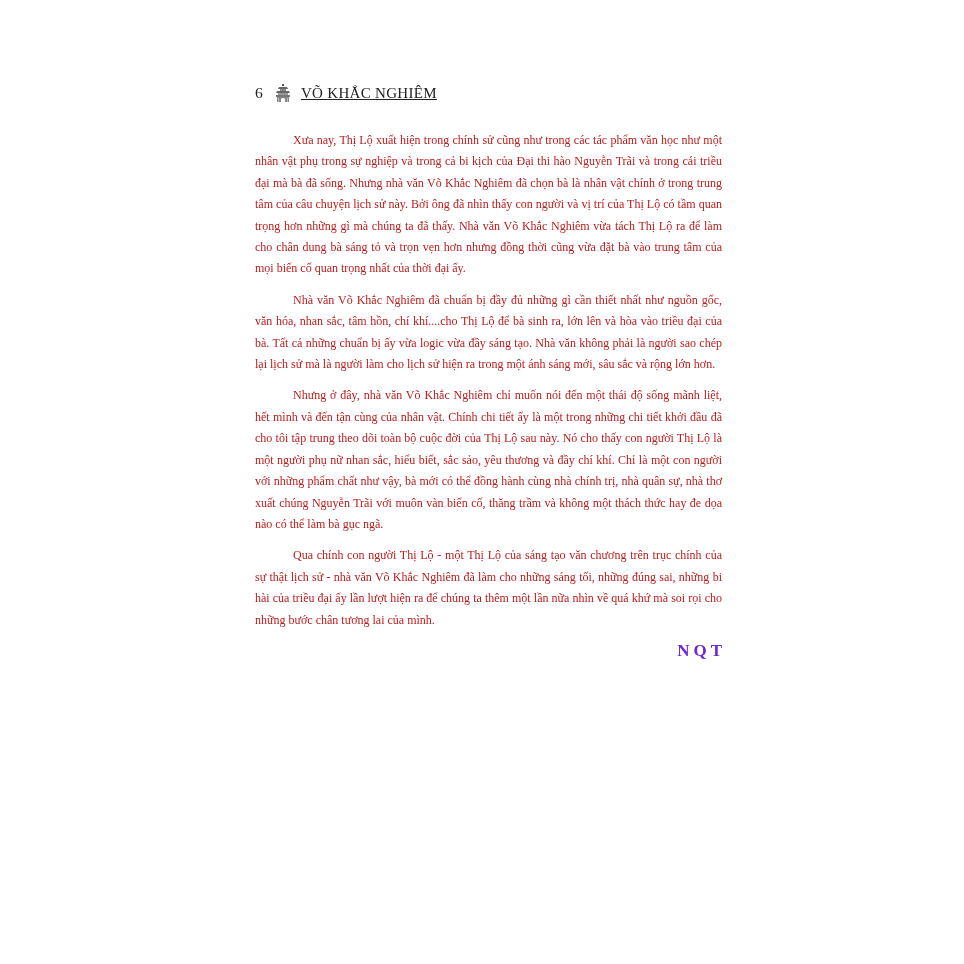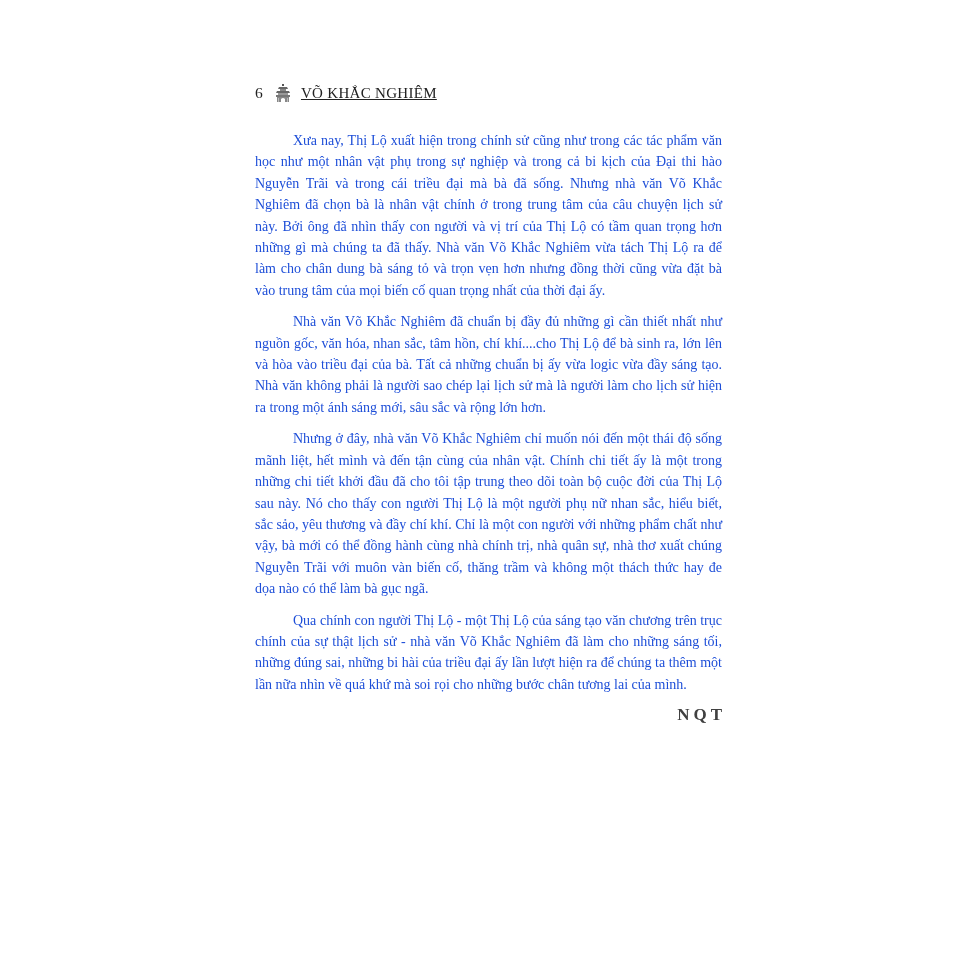--- a/index.html
+++ b/index.html
@@ -48,34 +48,34 @@
       text-decoration: underline;
     }
     .body-text {
       position: absolute;
       top: 130px;
       left: 0;
       width: 467px;
     }
     .para {
       margin: 0 0 10px 0;
-      font-size: 14px;
+      font-size: 12px;
       line-height: 21.4px;
       text-align: justify;
       text-indent: 38px;
-      color: #1d4ed8;
+      color: #b91c1c;
     }
     .signature {
       text-align: right;
       font-weight: bold;
       font-size: 17px;
       letter-spacing: 4px;
       margin-top: 2px;
       margin-right: -4px;
-      color: #404040;
+      color: #6d28d9;
     }
   </style>
 </head>
 <body>
 
 <div class="page">
 
   <div class="running-head">
     <span class="page-num">6</span>
     <span class="emblem">

